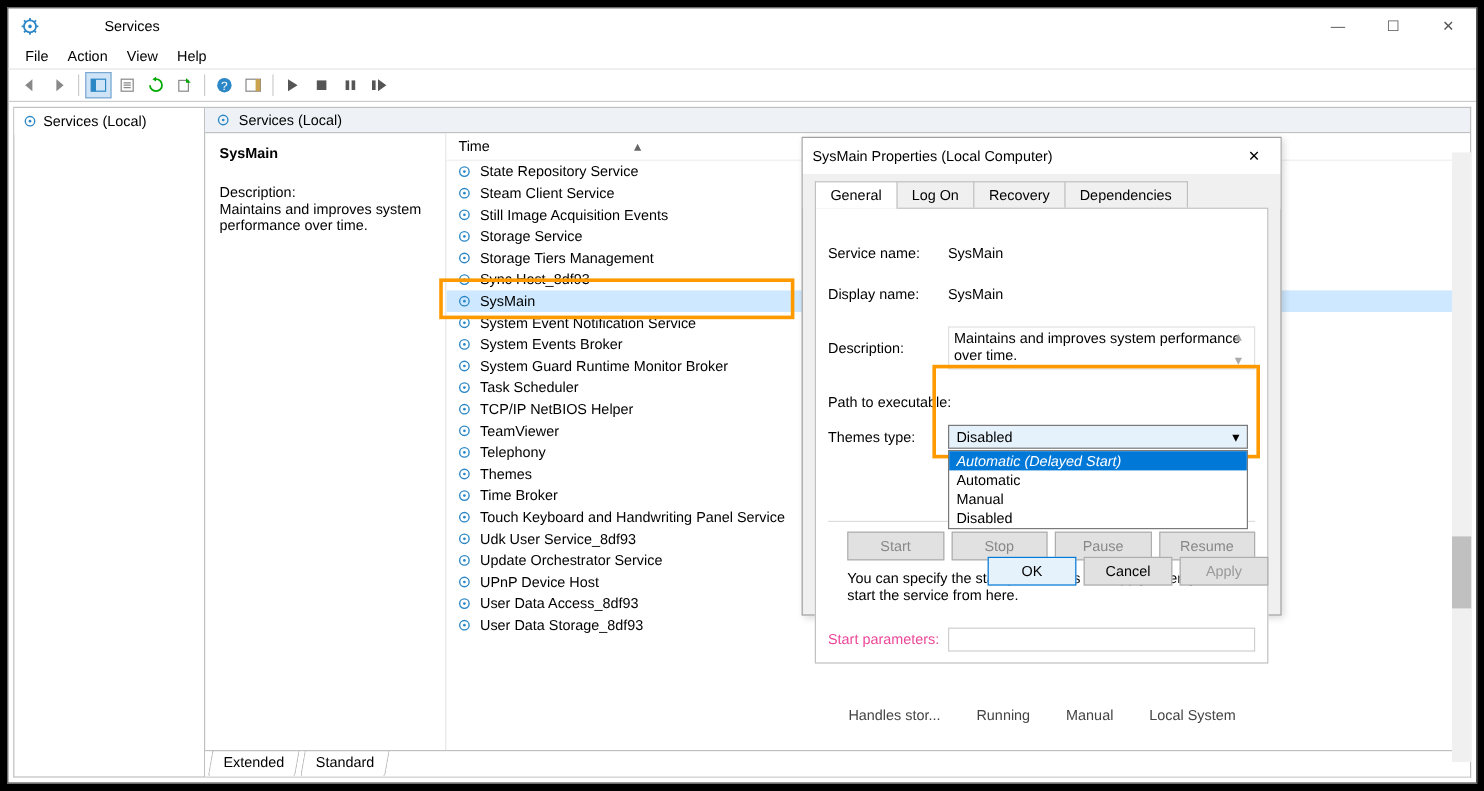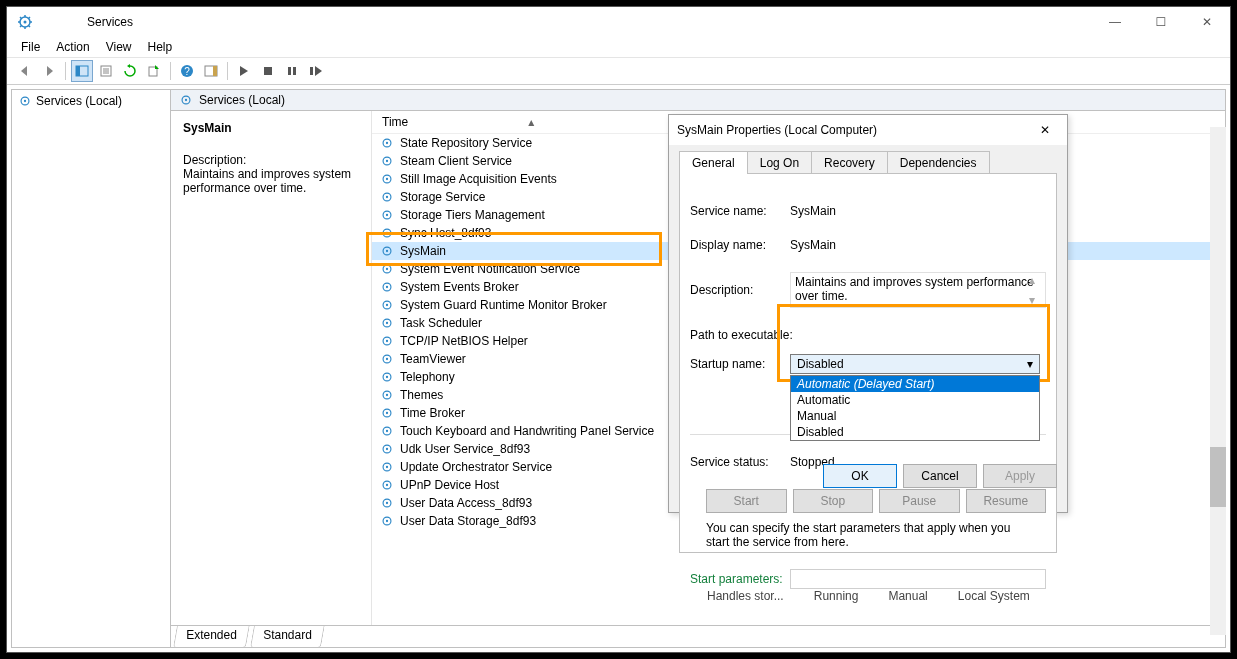--- a/index.html
+++ b/index.html
@@ -482,53 +482,49 @@
           <span>Maintains and improves system performance over time.</span>
           <div class="desc-scroll">
               <span>▴</span>
               <span>▾</span>
             </div>
         </div>
       </div>
       <div style="margin-top:8px">Path to executable:</div>
 
       <div class="dlg-row" style="margin-top:12px; position:relative">
-        <div class="lab">Startup name:</div>
+        <div class="lab">Themes type:</div>
         <div class="select-box">
           <div class="select-closed">
             <span>Disabled</span>
             <span>▾</span>
           </div>
           <div class="select-list">
             <div class="select-opt hi">Automatic (Delayed Start)</div>
             <div class="select-opt">Automatic</div>
             <div class="select-opt">Manual</div>
             <div class="select-opt">Disabled</div>
           </div>
         </div>
       </div>
 
       <div class="hr" style="margin-top:60px"></div>
 
-      <div class="dlg-row">
-        <div class="lab">Service status:</div>
-        <div class="val">Stopped</div>
-      </div>
 
       <div class="btn-row" style="margin-top:6px">
         <div class="gbtn">Start</div>
         <div class="gbtn">Stop</div>
         <div class="gbtn">Pause</div>
         <div class="gbtn">Resume</div>
       </div>
 
       <div style="margin:8px 16px">You can specify the start parameters that apply when you start the service from here.</div>
 
       <div class="dlg-row param-row">
-        <div class="lab" style="color:#15803d">Start parameters:</div>
+        <div class="lab" style="color:#ec4899">Start parameters:</div>
         <div class="input"></div>
       </div>
     </div>
 
     <div class="dlg-buttons">
       <div class="dlg-btn primary">OK</div>
       <div class="dlg-btn">Cancel</div>
       <div class="dlg-btn disabled">Apply</div>
     </div>
 

